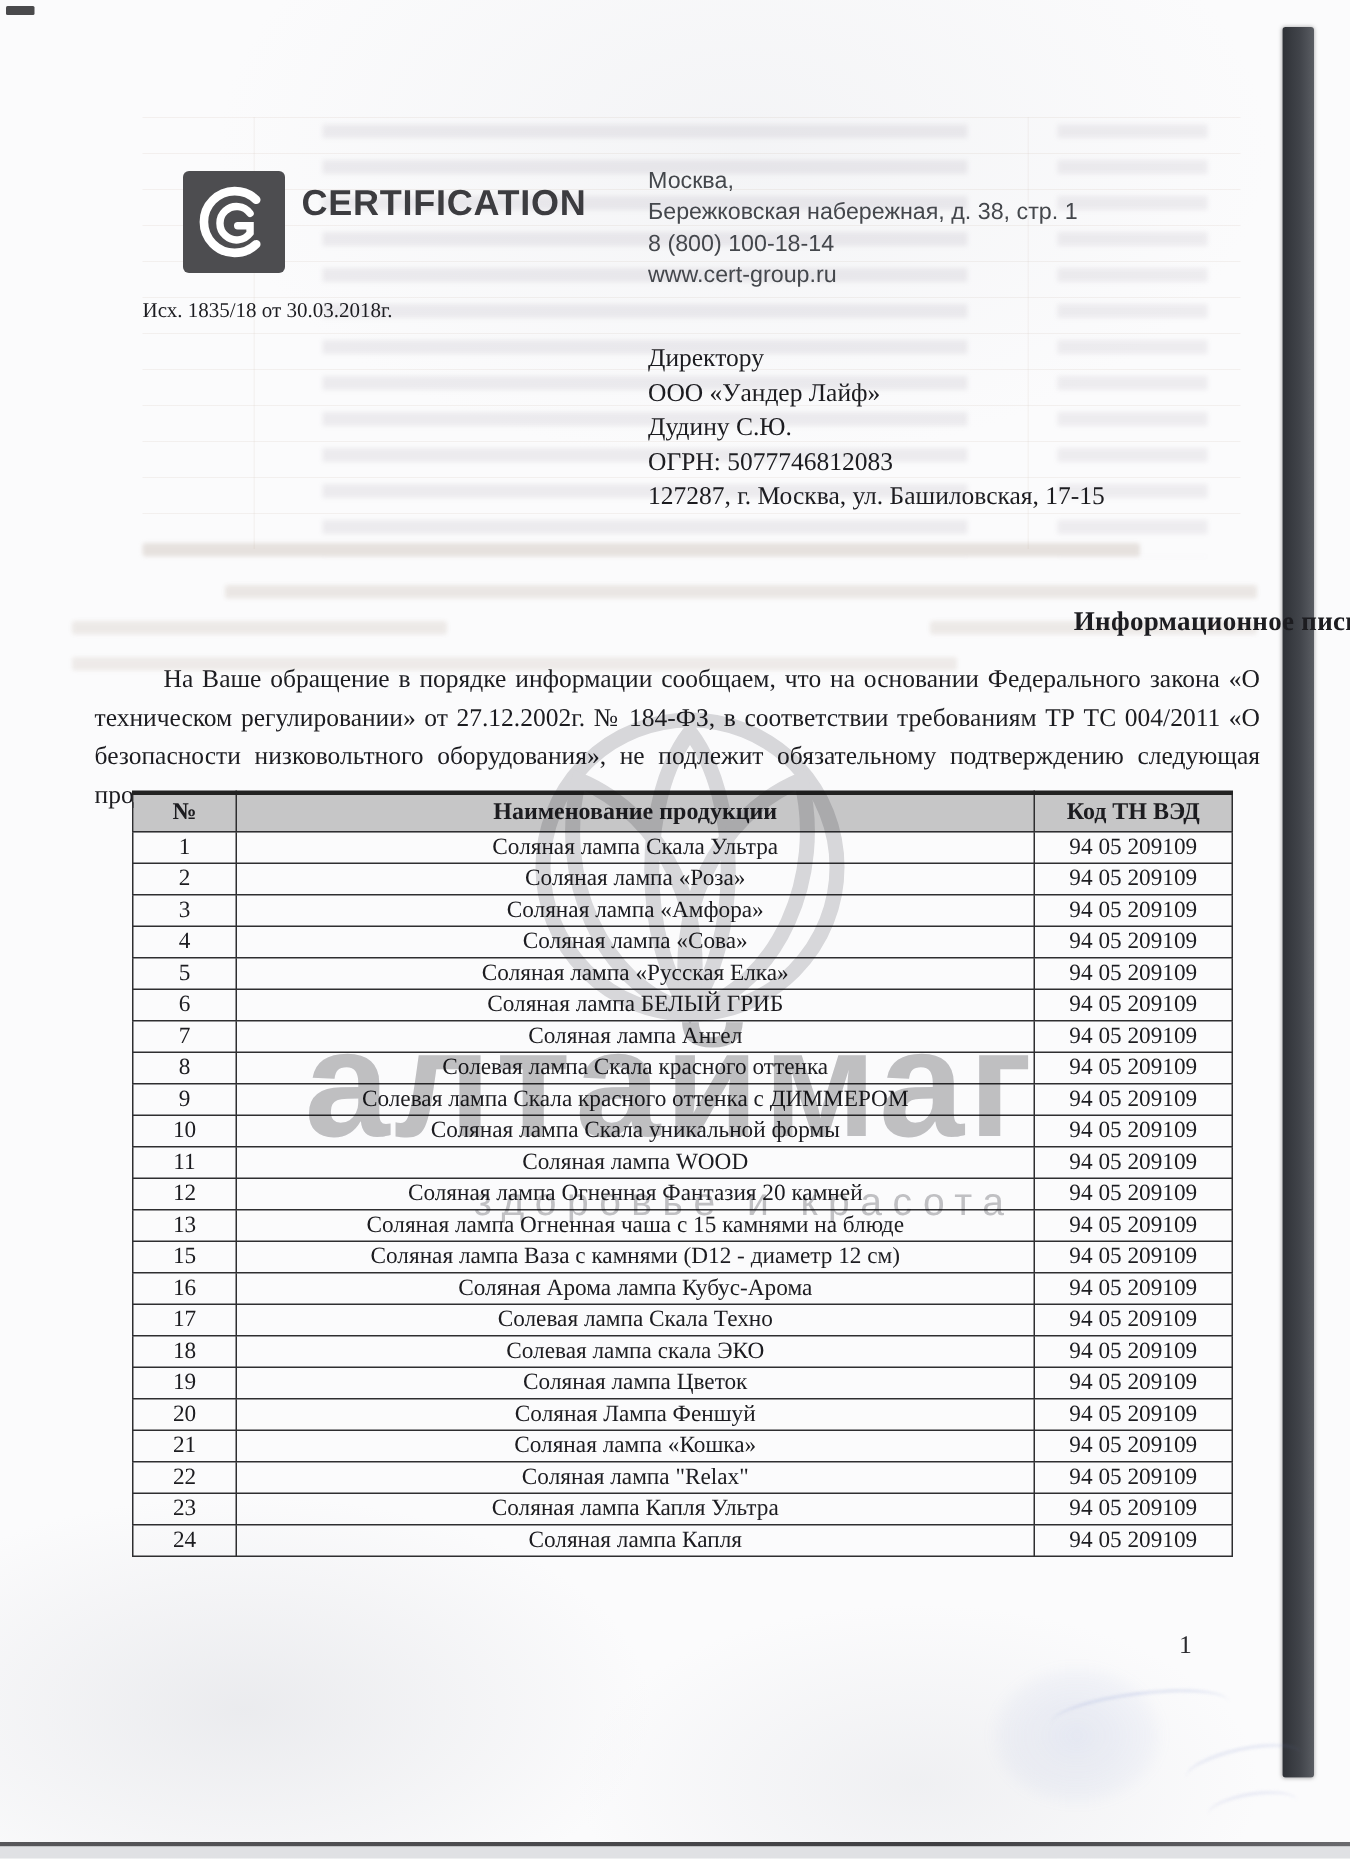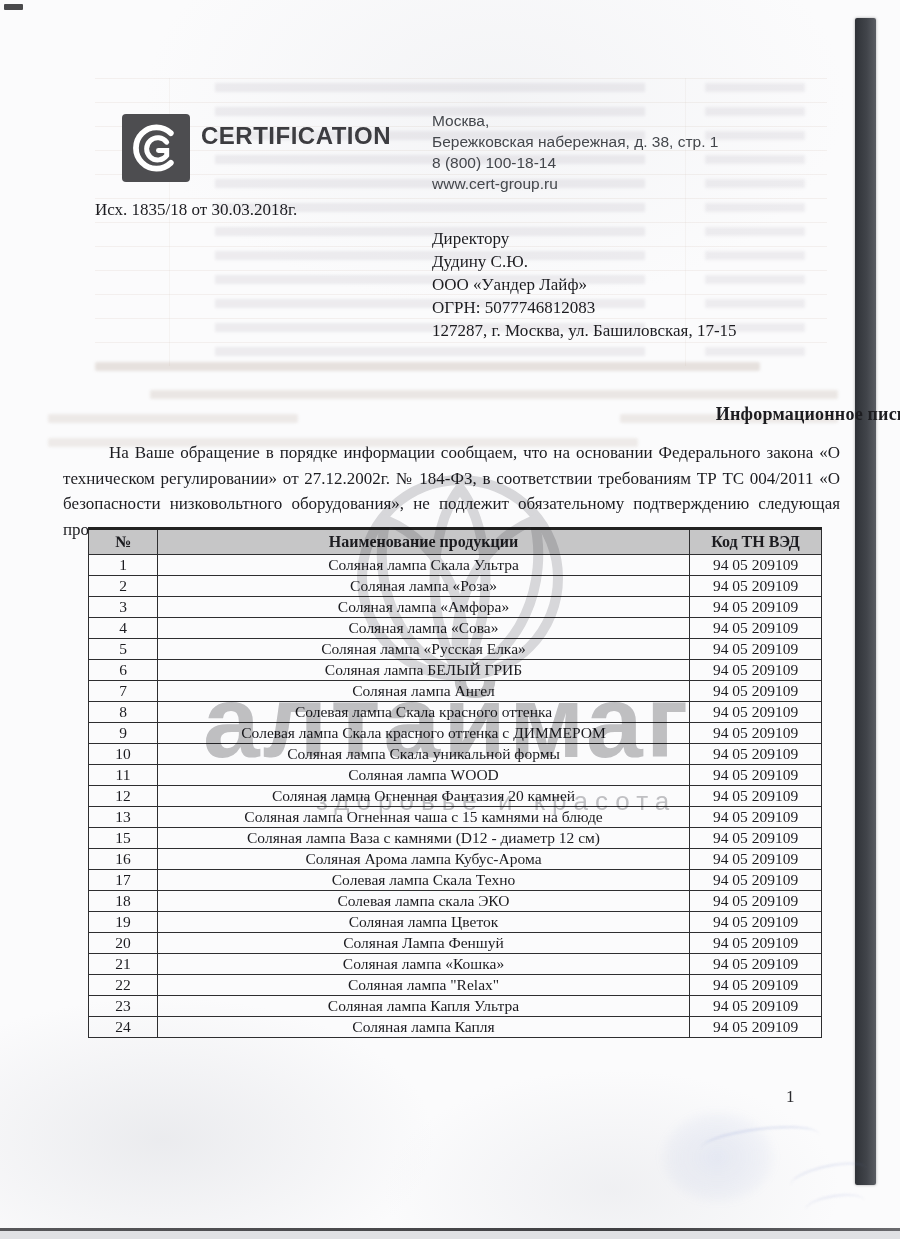--- a/index.html
+++ b/index.html
@@ -38,21 +38,21 @@
     content:"";position:absolute;left:610px;top:5px;width:100px;height:100%;
     background:repeating-linear-gradient(to bottom, rgba(125,115,135,.20) 0 9px, transparent 9px 24px);
     filter:blur(1.6px);
   }
   .ghost-line{background:rgba(150,125,105,.20);filter:blur(1.4px);height:9px;border-radius:2px;}
 
   
   .logo-box{left:122px;top:114px;width:68px;height:68px;background:#4d4d50;border-radius:4px;display:flex;align-items:center;justify-content:center;}
   .logo-text{left:201px;top:123px;font-family:"Liberation Sans",sans-serif;font-weight:bold;color:#3c3c40;font-size:24px;line-height:25px;letter-spacing:.5px;}
   .addr{left:432px;top:110px;font-family:"Liberation Sans",sans-serif;font-size:15.5px;line-height:21px;color:#44474c;}
-  .outref{left:95px;top:200px;font-size:17px;}
+  .outref{left:95px;top:200px;font-size:14px;}
   .recipient{left:432px;top:227px;font-size:17px;line-height:23px;}
 
   .title{left:0;top:404px;width:900px;text-align:right;font-weight:bold;font-size:18px;letter-spacing:.2px;padding-left:28px;}
   .body-par{left:63px;top:440px;width:777px;font-size:17px;line-height:25.5px;text-align:justify;}
   .body-par .indent{display:inline-block;width:46px;}
 
   
   table.products{left:88px;top:527px;width:733px;border-collapse:collapse;table-layout:fixed;background:transparent;z-index:1;}
   table.products, table.products th, table.products td{border:1px solid #2e2e30;}
   table.products{border-top:3px solid #222;}
@@ -105,22 +105,22 @@
     <div>Москва,</div>
     <div>Бережковская набережная, д. 38, стр. 1</div>
     <div>8 (800) 100-18-14</div>
     <div>www.cert-group.ru</div>
   </div>
 
   <div class="abs outref">Исх. 1835/18 от 30.03.2018г.</div>
 
   <div class="abs recipient">
     <div>Директору</div>
+    <div>ООО «Уандер Лайф»</div>
     <div>Дудину С.Ю.</div>
-    <div>ООО «Уандер Лайф»</div>
     <div>ОГРН: 5077746812083</div>
     <div>127287, г. Москва, ул. Башиловская, 17-15</div>
   </div>
 
   <div class="abs title">Информационное письмо</div>
 
   <div class="abs body-par"><span class="indent"></span><span>На Ваше обращение в порядке информации сообщаем, что на основании Федерального закона «О техническом регулировании» от 27.12.2002г. № 184-ФЗ, в соответствии требованиям ТР ТС 004/2011 «О безопасности низковольтного оборудования», не подлежит обязательному подтверждению следующая продукция:</span></div>
 
   <table class="products abs">
     <colgroup>

